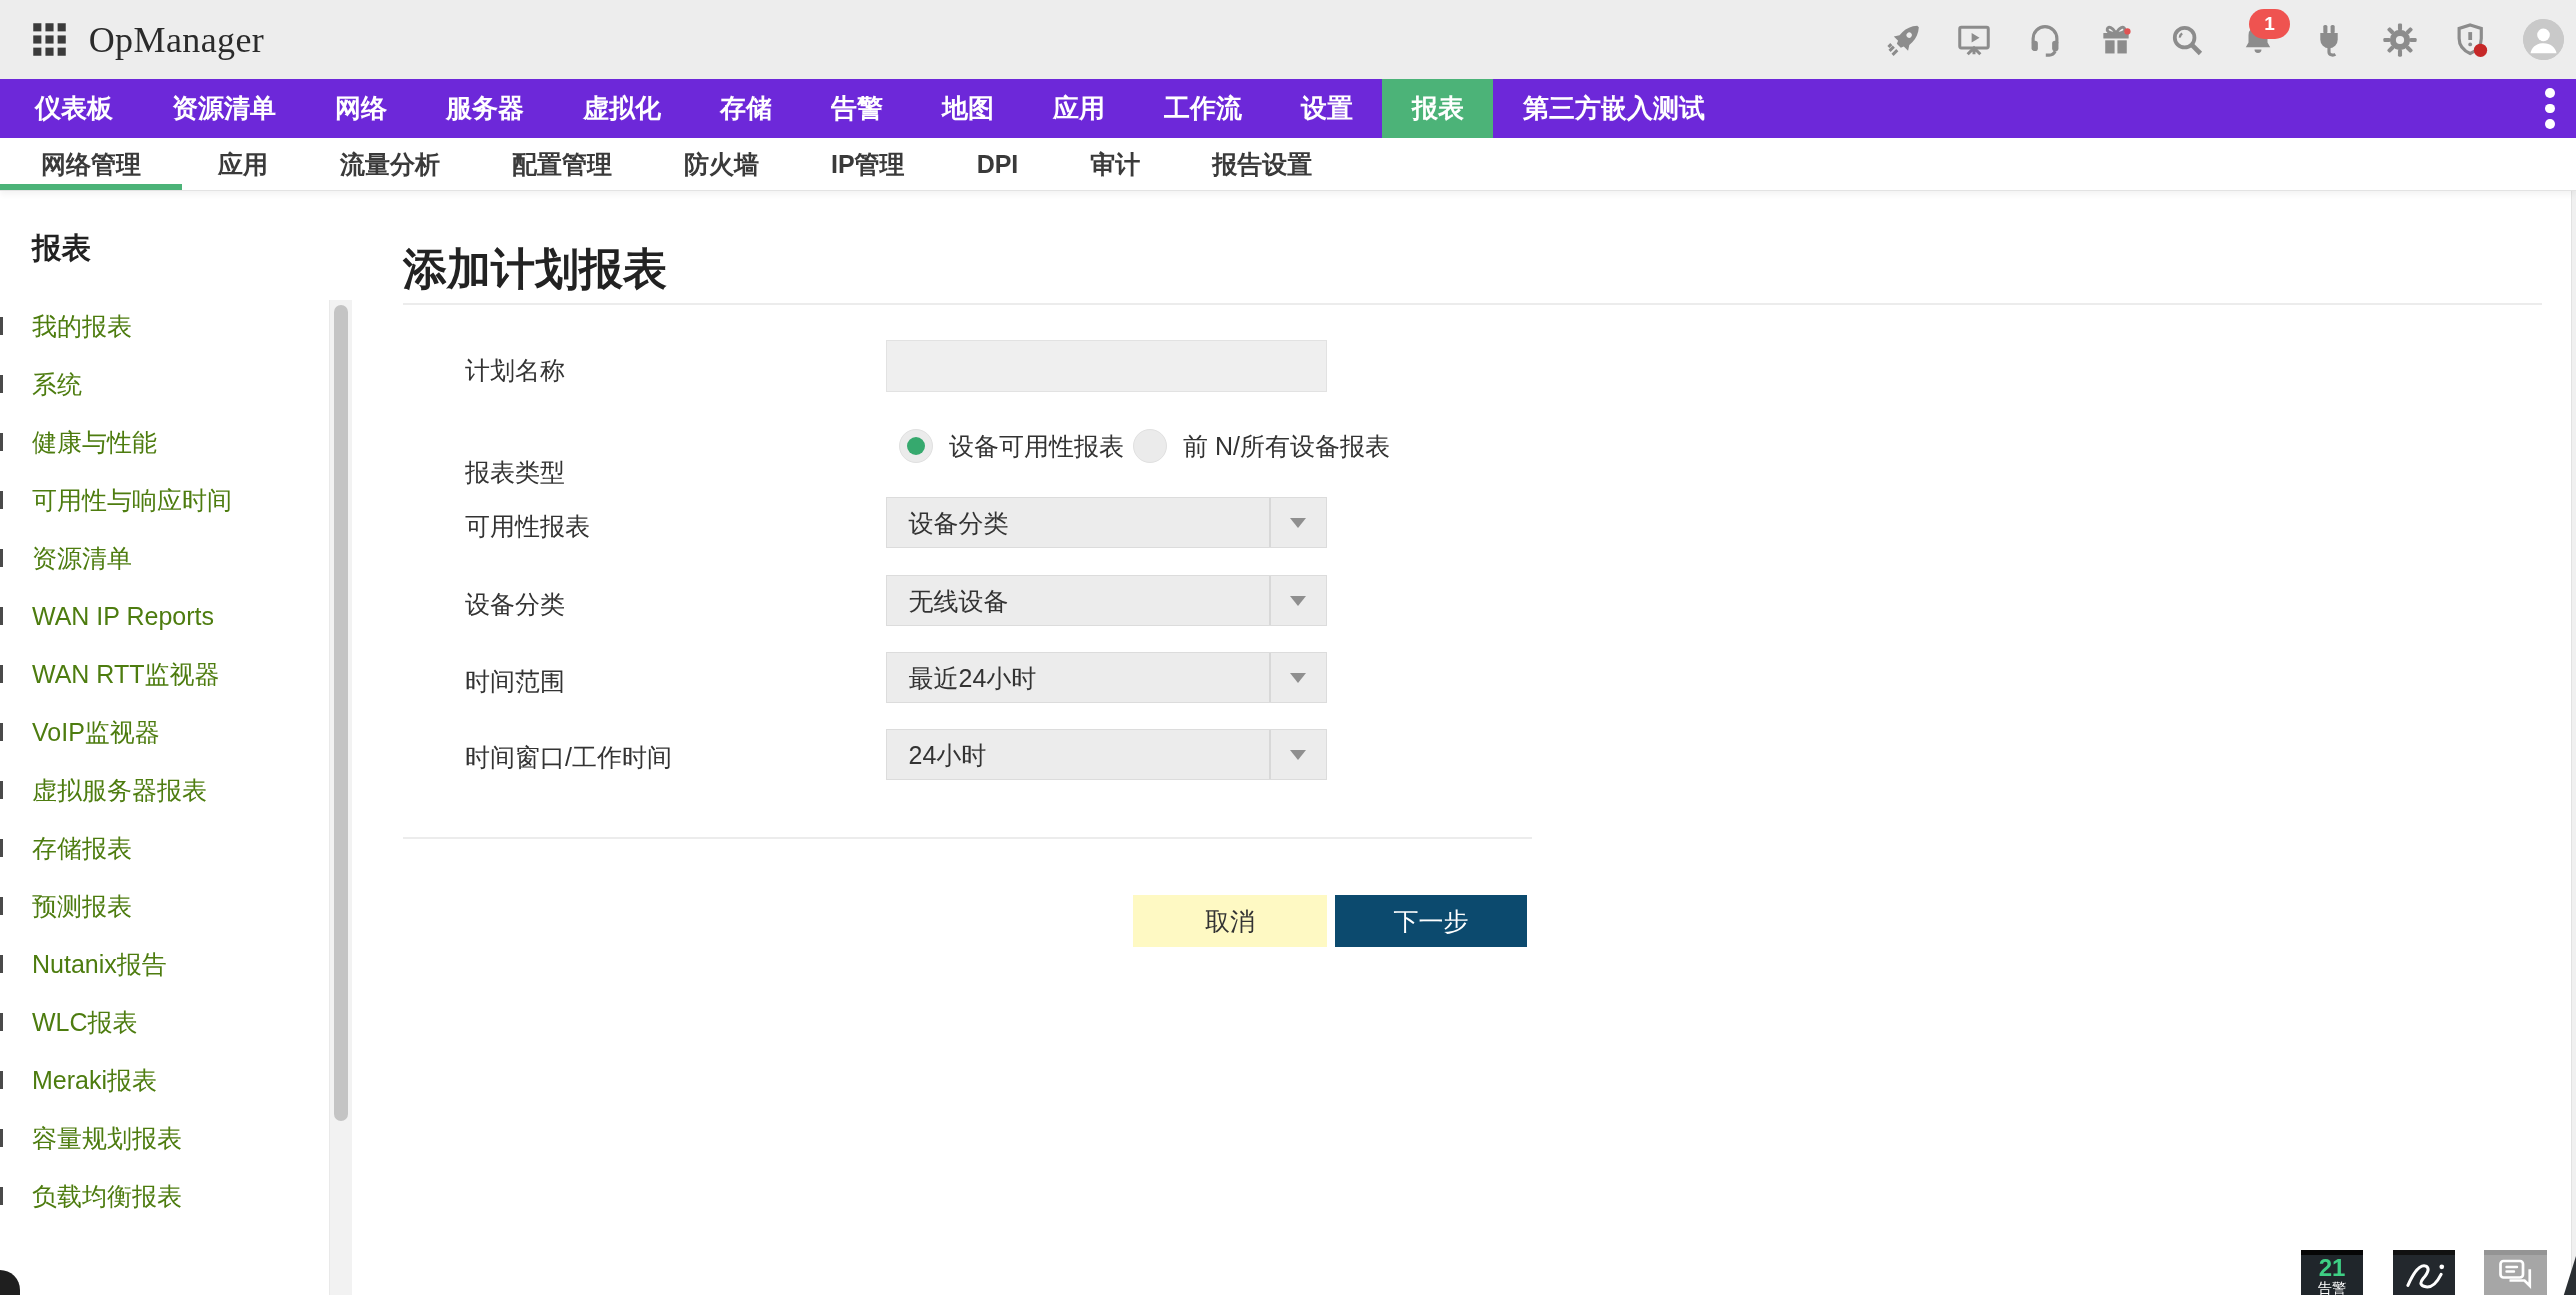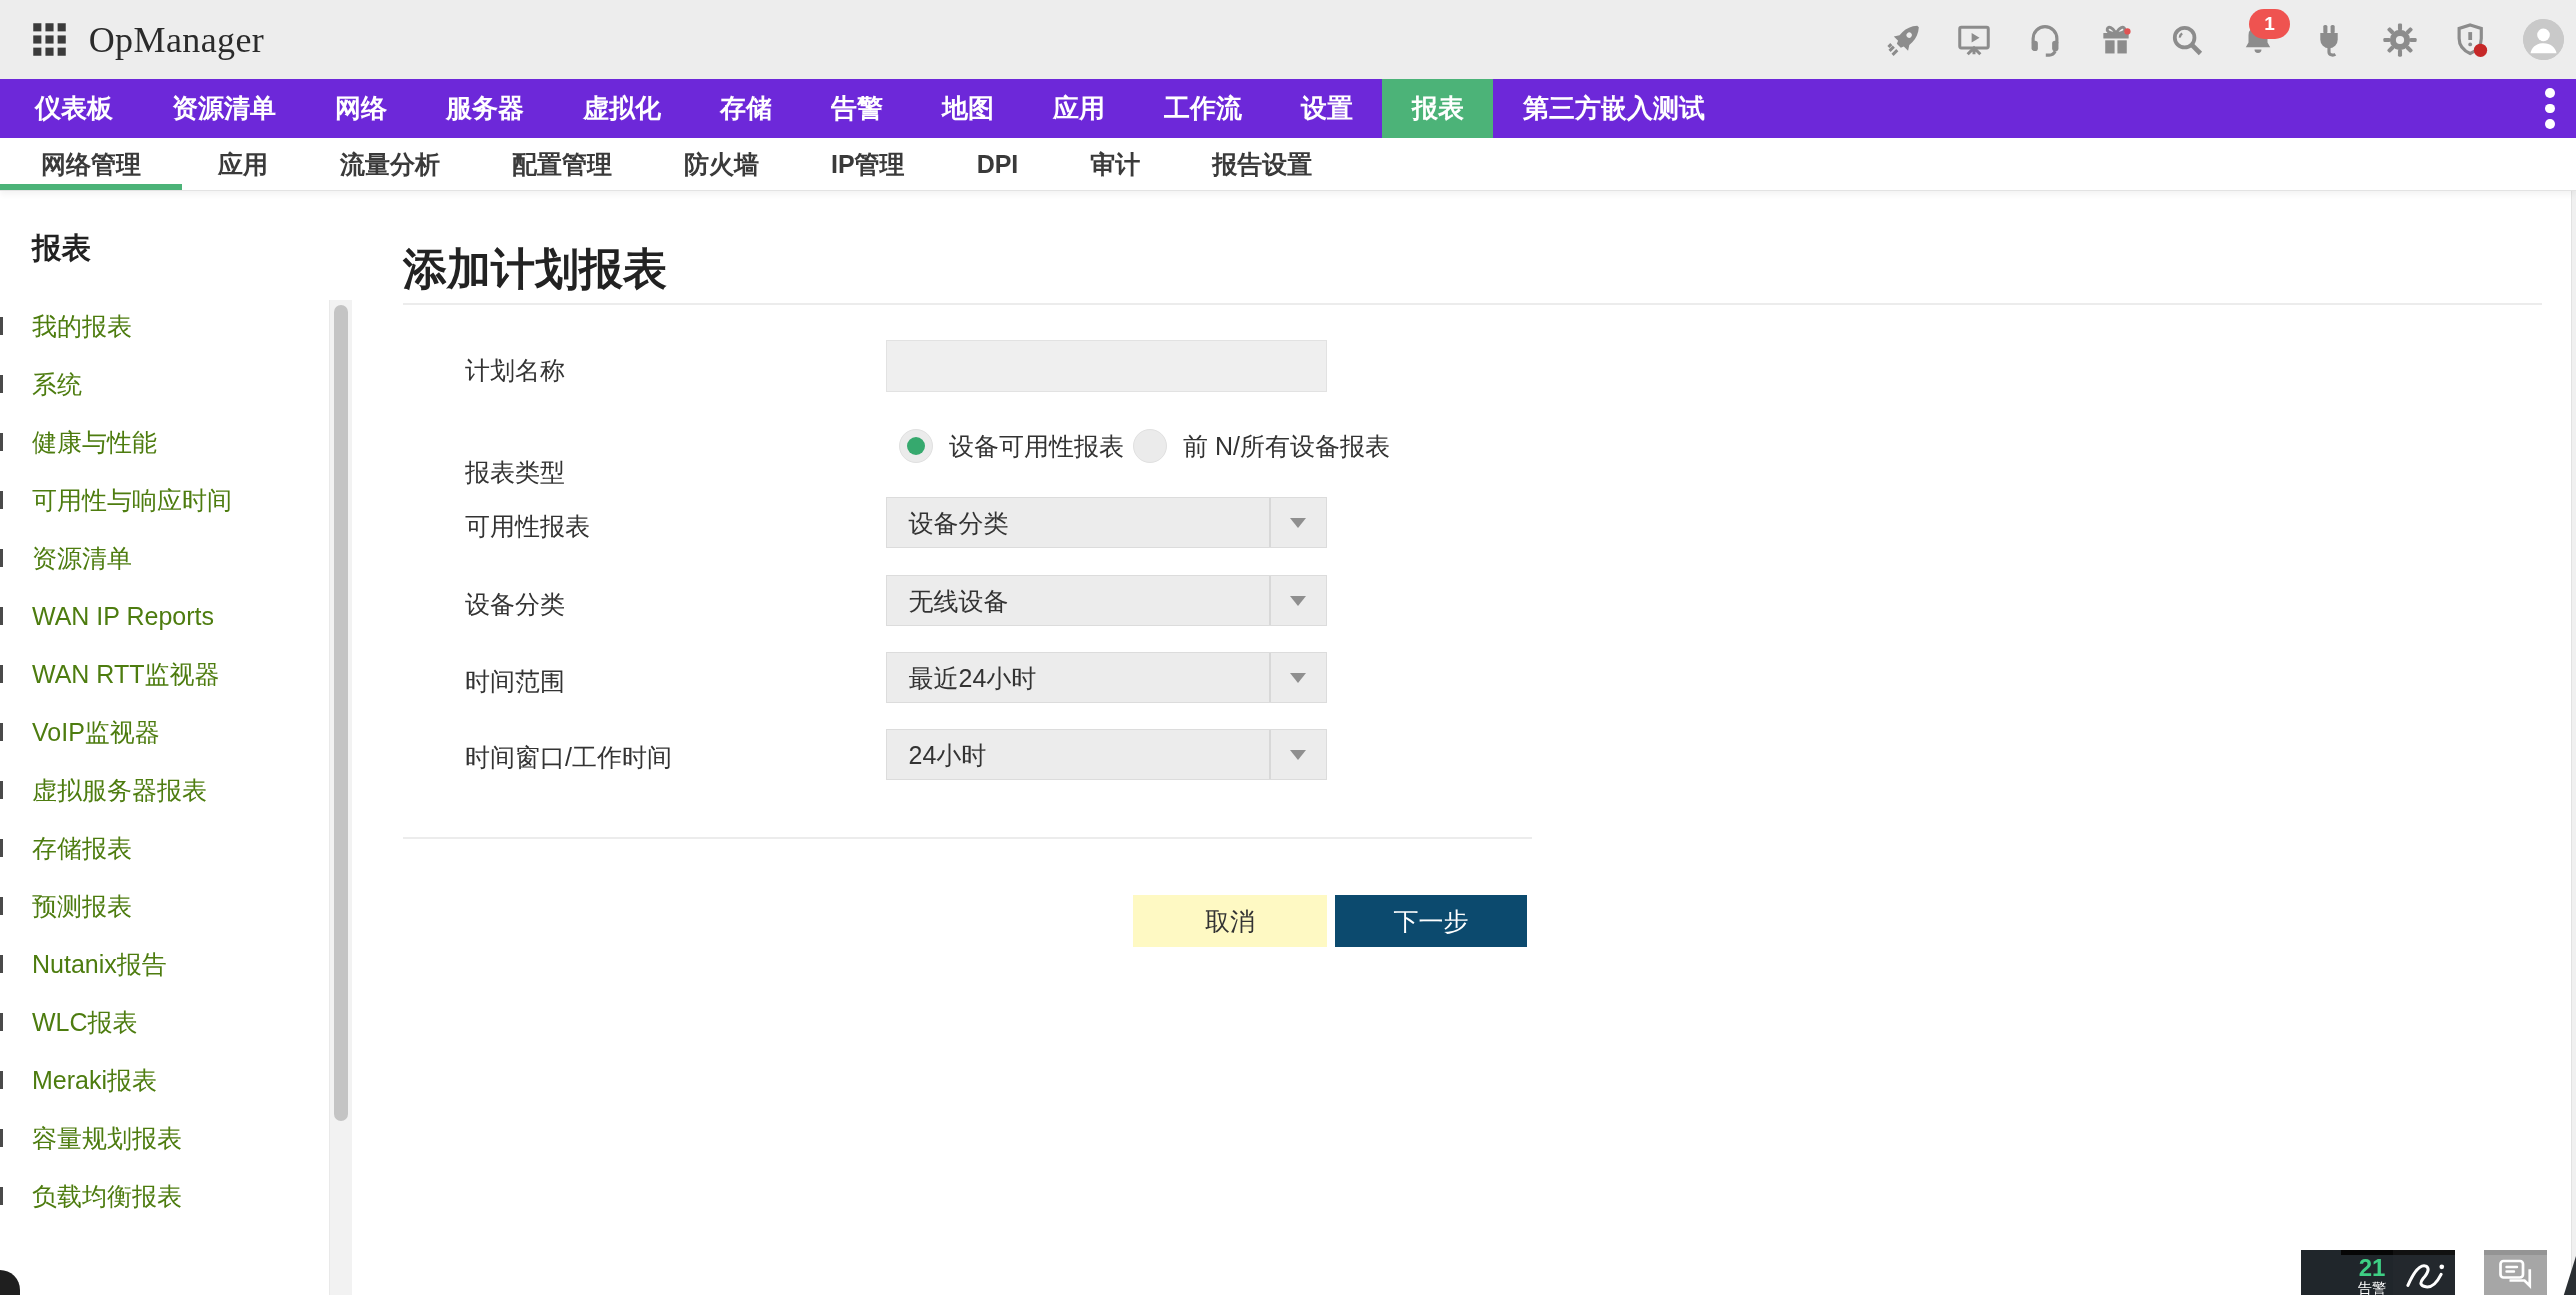--- a/index.html
+++ b/index.html
@@ -72,21 +72,21 @@
   .btn{position:absolute;top:895px;height:52px;border:none;font-size:25px;cursor:pointer;
        display:flex;align-items:center;justify-content:center;}
   .btn-cancel{left:1133px;width:194px;background:#fef9c3;color:#333;}
   .btn-next{left:1335px;width:192px;background:#0c4a6e;color:#fff;}
 
   
   .page-scroll{position:absolute;right:0;top:138px;bottom:0;width:4.5px;background:#f0f0f0;border-left:0.9px solid #e2e2e2;}
 
   
   .widget{position:absolute;top:1250px;height:45px;overflow:hidden;cursor:pointer;}
-  .w-alarm{left:2301px;width:62px;background:#20262b;text-align:center;padding-left:40px;}
+  .w-alarm{left:2301px;width:62px;background:#20262b;text-align:center;}
   .w-alarm .strip{height:5.4px;background:#060606;}
   .w-alarm .cnt{color:#3ecf84;font-size:24px;font-weight:bold;line-height:25px;}
   .w-alarm .lbl{color:#fff;font-size:14.3px;line-height:16px;}
   .w-zia{left:2393px;width:62px;background:#23282d;display:flex;align-items:center;justify-content:center;}
   .w-zia .strip,.w-chat .strip{position:absolute;left:0;top:0;right:0;height:4.5px;background:#111;}
   .w-chat{left:2484px;width:63px;background:#a6a6a6;display:flex;align-items:center;justify-content:center;}
   .w-chat .strip{background:#949494;}
   .corner-blob{position:absolute;left:0;bottom:0;width:19.7px;height:25px;background:#1f1f1f;
                border-radius:0 23px 0 0;}
   .corner-sliver{position:absolute;right:0;bottom:0;width:14.3px;height:39px;background:#2a2f33;

